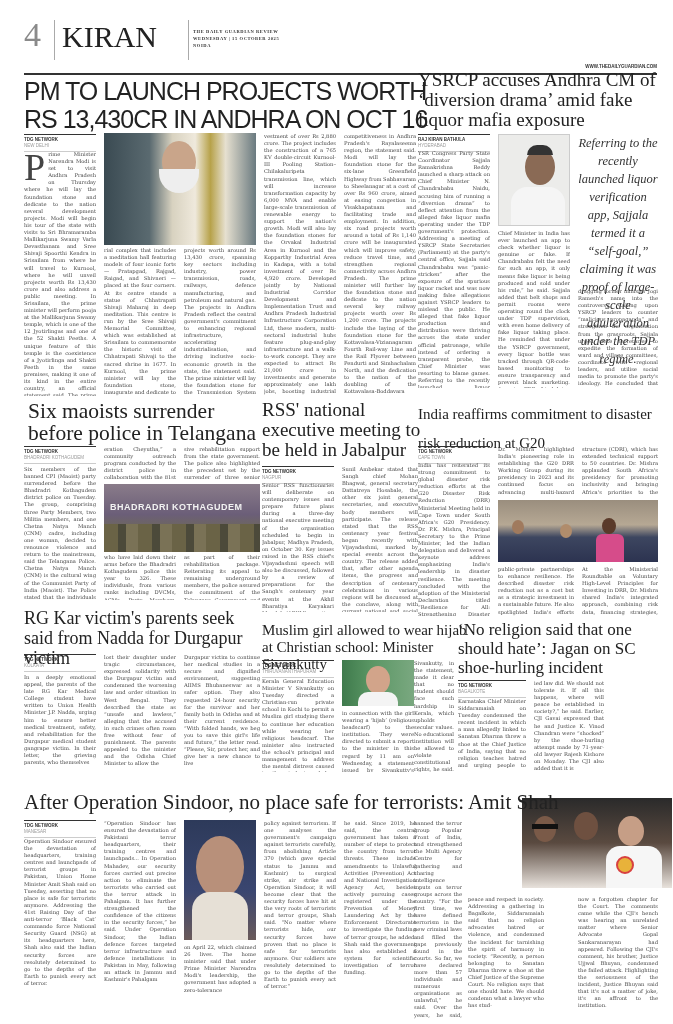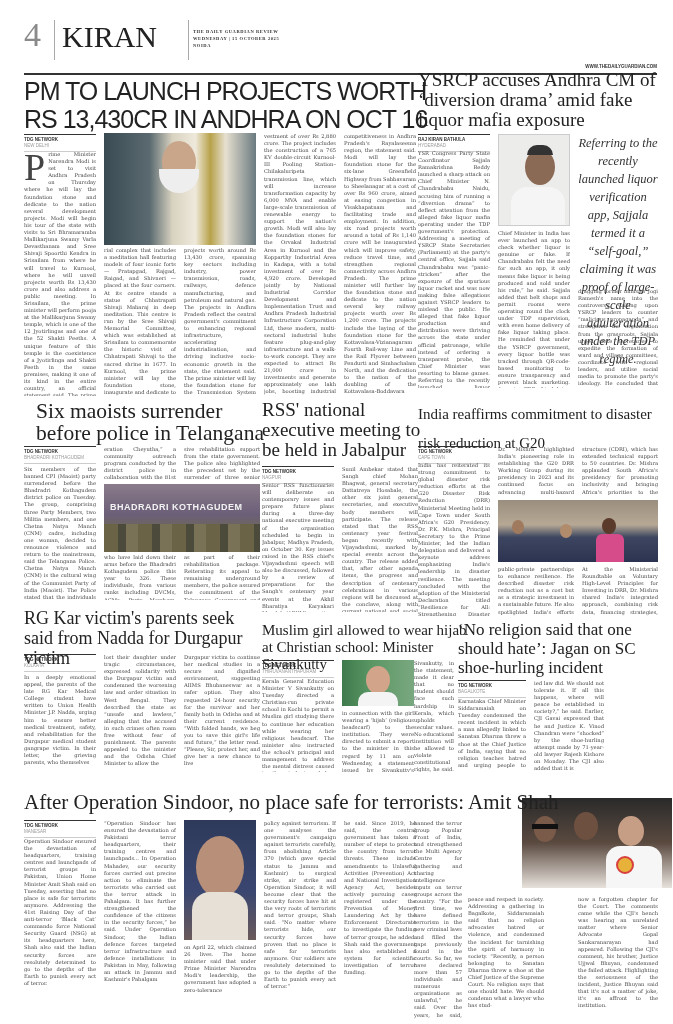--- a/index.html
+++ b/index.html
@@ -67,21 +67,21 @@
     <div style="position:absolute;left:26px;top:14px;width:30px;height:36px;border-radius:50%;background:#8a6a55"></div>
     <div style="position:absolute;left:28px;top:10px;width:26px;height:10px;border-radius:12px 12px 0 0;background:#333"></div>
     <div style="position:absolute;left:12px;top:52px;width:54px;height:40px;border-radius:16px 16px 0 0;background:#f5f5f5"></div>
   </div>
   <div class="col" style="position:absolute;left:80px;top:160px;width:72px;height:158px">Chief Minister in India has ever launched an app to check whether liquor is genuine or fake. If Chandrababu felt the need for such an app, it only means fake liquor is being produced and sold under his rule,” he said. Sajjala added that belt shops and permit rooms were operating round the clock under TDP supervision, with even home delivery of fake liquor taking place. He reminded that under the YSRCP government, every liquor bottle was tracked through QR-code-based monitoring to ensure transparency and prevent black marketing. Accusing TDP of indulging in “cheap diversion tactics,” Sajjala alleged that “a man was brought from Africa and used to take political revenge,” while baselessly</div>
   <div class="pull" style="position:absolute;left:160px;top:64px;width:80px;height:150px">Referring to the recently launched liquor verification app, Sajjala termed it a “self-goal,” claiming it was proof of large-scale adulteration under the TDP regime.</div>
   <div class="col" style="position:absolute;left:160px;top:218px;width:80px;height:100px">dragging former minister Jogi Ramesh's name into the controversy. Calling upon YSRCP leaders to counter “malicious propaganda” and strengthen the organisation from the grassroots, Sajjala urged state secretaries to expedite the formation of ward and village committees, coordinate with regional leaders, and utilise social media to promote the party's ideology. He concluded that the people of Andhra Pradesh were witnessing the good governance and integrity of YS Jagan Mohan Reddy in contrast to what he called Chandrababu's corruption, mafia politics, and vindictive governance.</div>
 </div>
 
 <div class="abs" style="left:24px;top:400px;width:236px;height:200px">
-  <div class="h-serif" style="position:absolute;left:12px;top:0;width:236px;font-size:21.5px;line-height:22px">Six maoists surrender before police in Telangana</div>
+  <div class="h-serif" style="position:absolute;left:4px;top:0;width:236px;font-size:21.5px;line-height:22px">Six maoists surrender before police in Telangana</div>
   <div class="byline" style="position:absolute;left:0;top:46px;width:72px">
     <span>TDG NETWORK</span>
     <span class="loc">BHADRADRI KOTHAGUDEM</span>
   </div>
   <div class="col" style="position:absolute;left:0;top:66px;width:72px;height:134px">Six members of the banned CPI (Maoist) party surrendered before the Bhadradri Kothagudem district police on Tuesday. The group, comprising three Party Members, two Militia members, and one Chetna Natya Manch (CNM) cadre, including one woman, decided to renounce violence and return to the mainstream, said the Telangana Police. Chetna Natya Manch (CNM) is the cultural wing of the Communist Party of India (Maoist). The Police stated that the individuals were attracted by the Telangana Government's Surrender and Rehabilitation policy, along with the developmental and welfare activities under “Op-</div>
   <div class="col" style="position:absolute;left:80px;top:46px;width:72px;height:36px">eration Cheyutha,” a community outreach program conducted by the district police in collaboration with the 81st and 141st Battalions of the CRPF. This surrender brings the total number of Maoists</div>
   <div class="col" style="position:absolute;left:160px;top:46px;width:76px;height:36px">sive rehabilitation support from the state government. The police also highlighted the precedent set by the surrender of three senior Maoist State Committee members last year, who were each granted 20 lakh</div>
   <div class="photo" style="position:absolute;left:80px;top:84px;width:156px;height:68px;background:linear-gradient(180deg,#8a7c8a 0%,#6b5e78 45%,#6e6a56 70%,#8c8266 100%)">
     <div style="position:absolute;left:6px;top:18px;font-family:'Liberation Sans',sans-serif;font-weight:bold;font-size:9px;color:#f2f2f2;letter-spacing:.5px;white-space:nowrap">BHADRADRI KOTHAGUDEM</div>
     <div style="position:absolute;left:0;bottom:0;width:156px;height:28px;background:repeating-linear-gradient(90deg,#6a6346 0 14px,#4c4a3a 14px 22px,#7a7256 22px 34px)"></div>

